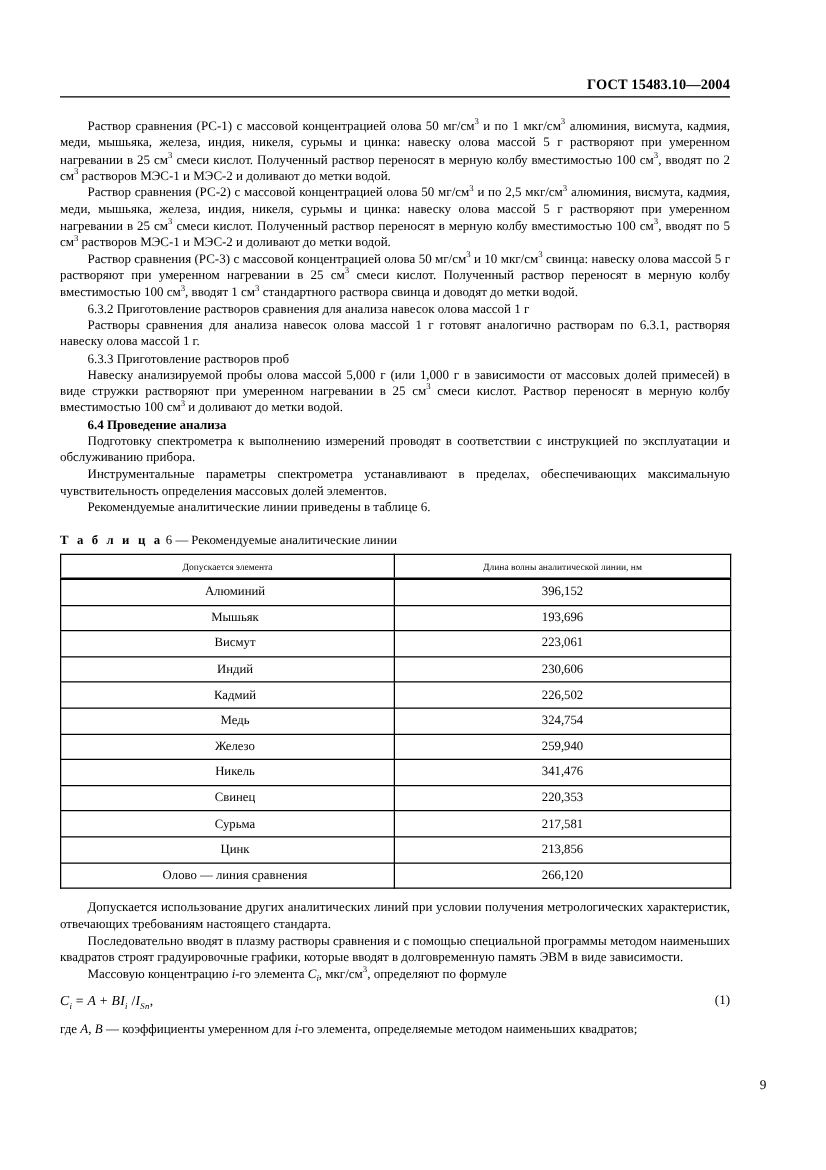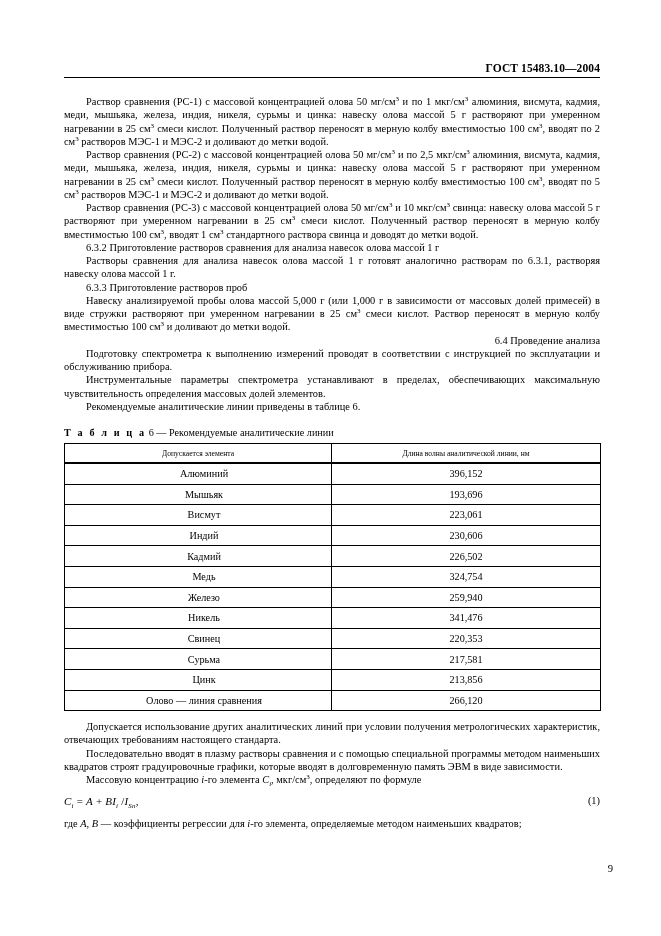--- a/index.html
+++ b/index.html
@@ -16,21 +16,21 @@
     overflow: hidden;
   }
   .page {
     position: absolute;
     left: 0; top: 0;
     width: 661px;
     height: 936px;
   }
   .content {
     position: absolute;
-    left: 64px;
+    left: 48px;
     top: 62px;
     width: 536px;
   }
 
   
   .header-line {
     text-align: right;
     font-size: 11.5px;
     font-weight: bold;
     letter-spacing: 0.1px;
@@ -48,21 +48,21 @@
     text-indent: 22px;
     hyphens: manual;
   }
   p.para.noindent { text-indent: 0; }
   .clause {
     margin: 0;
     font-size: 10.4px;
     line-height: 13.25px;
     text-indent: 22px;
   }
-  .clause-bold { font-weight: normal; text-align: right; }
+  .clause-bold { font-weight: bold; }
 
   sup {
     font-size: 7px;
     vertical-align: super;
     line-height: 0;
   }
   sub {
     font-size: 7px;
     vertical-align: sub;
     line-height: 0;
@@ -238,19 +238,19 @@
 
     <p class="para">Допускается использование других аналитических линий при условии получения метрологических характеристик, отвечающих требованиям настоящего стандарта.</p>
     <p class="para">Последовательно вводят в плазму растворы сравнения и с помощью специальной программы методом наименьших квадратов строят градуировочные графики, которые вводят в долговременную память ЭВМ в виде зависимости.</p>
     <p class="para"><span>Массовую концентрацию </span><i class="it">i</i><span>-го элемента </span><i class="it">C</i><sub><i class="it">i</i></sub><span>, мкг/см</span><sup>3</sup><span>, определяют по формуле</span></p>
 
     <div class="formula-row">
       <div class="formula"><span>C</span><sub>i</sub><span class="rm"> = </span><span>A</span><span class="rm"> + </span><span>B</span><span>I</span><sub>i</sub><span class="rm"> /</span><span>I</span><sub>Sn</sub><span class="rm">,</span></div>
       <div class="formula-num">(1)</div>
     </div>
 
-    <p class="para noindent"><span>где </span><i class="it">A, B</i><span> — коэффициенты регрессии для </span><i class="it">i</i><span>-го элемента, определяемые методом наименьших квадратов;</span></p>
+    <p class="para noindent"><span>где </span><i class="it">A, B</i><span> — коэффициенты умеренном для </span><i class="it">i</i><span>-го элемента, определяемые методом наименьших квадратов;</span></p>
 
   </div>
 
   <div class="page-number">9</div>
 
 </div>
 
 </body></html>

